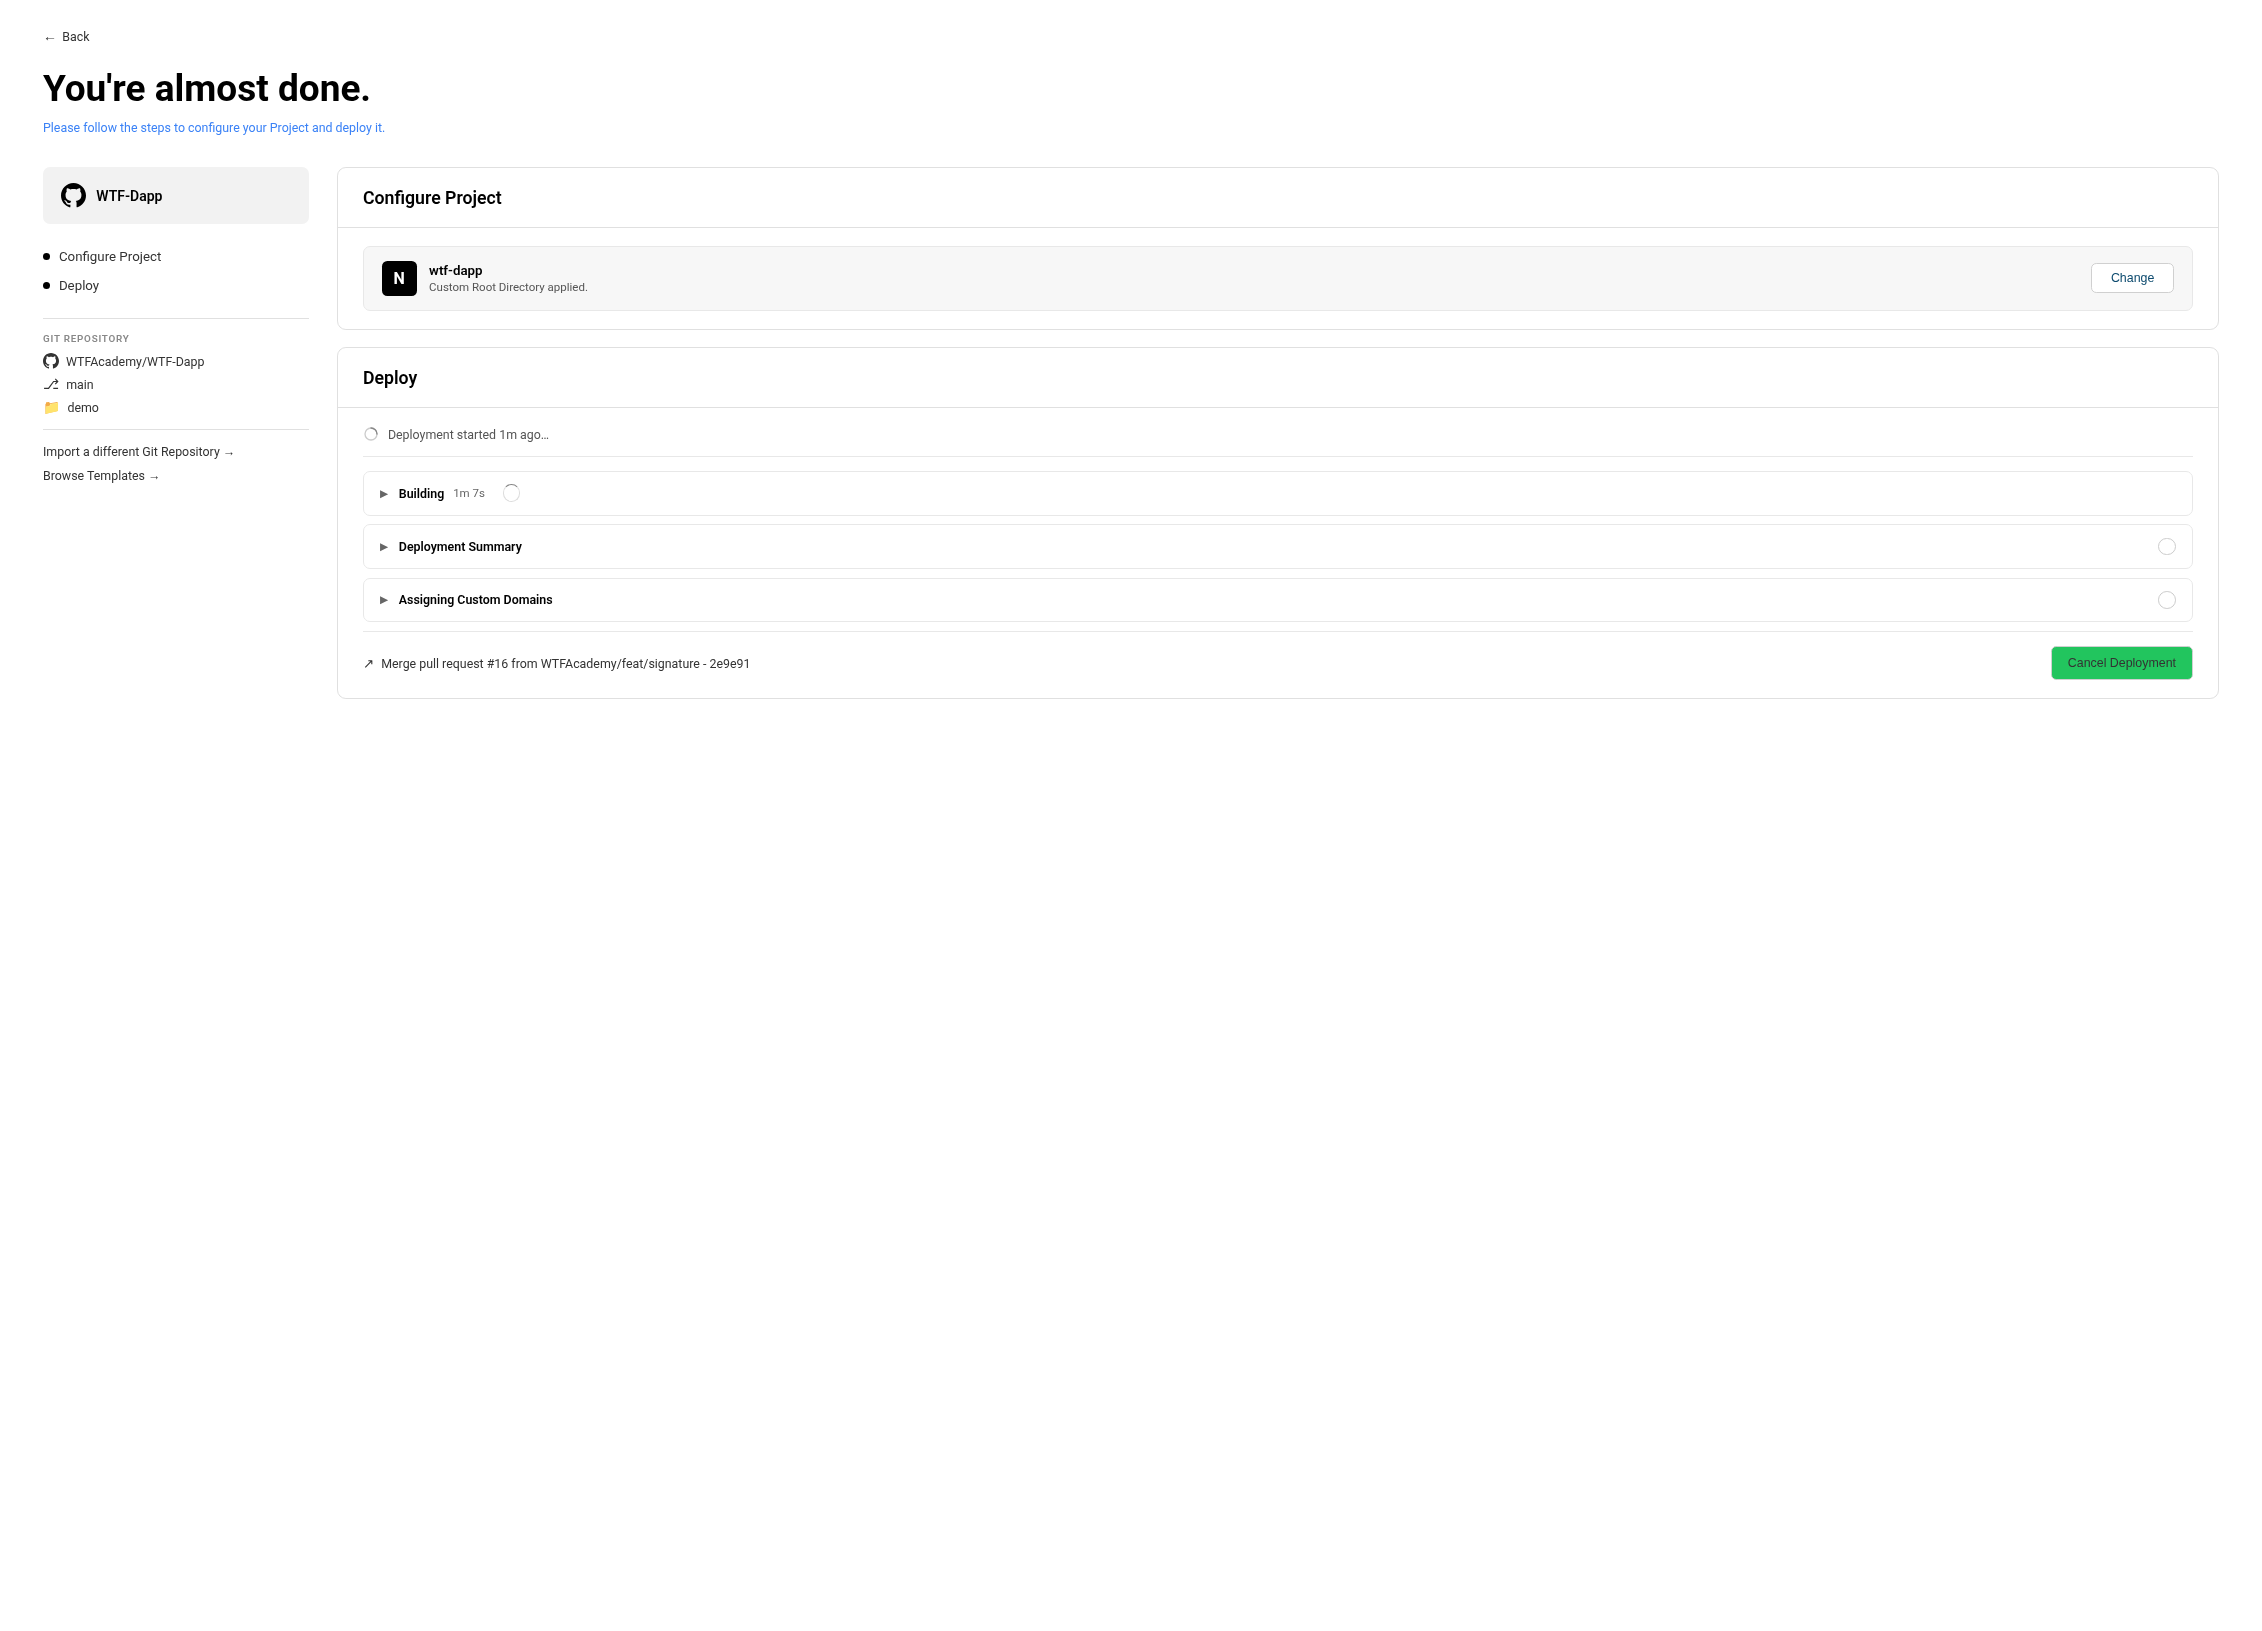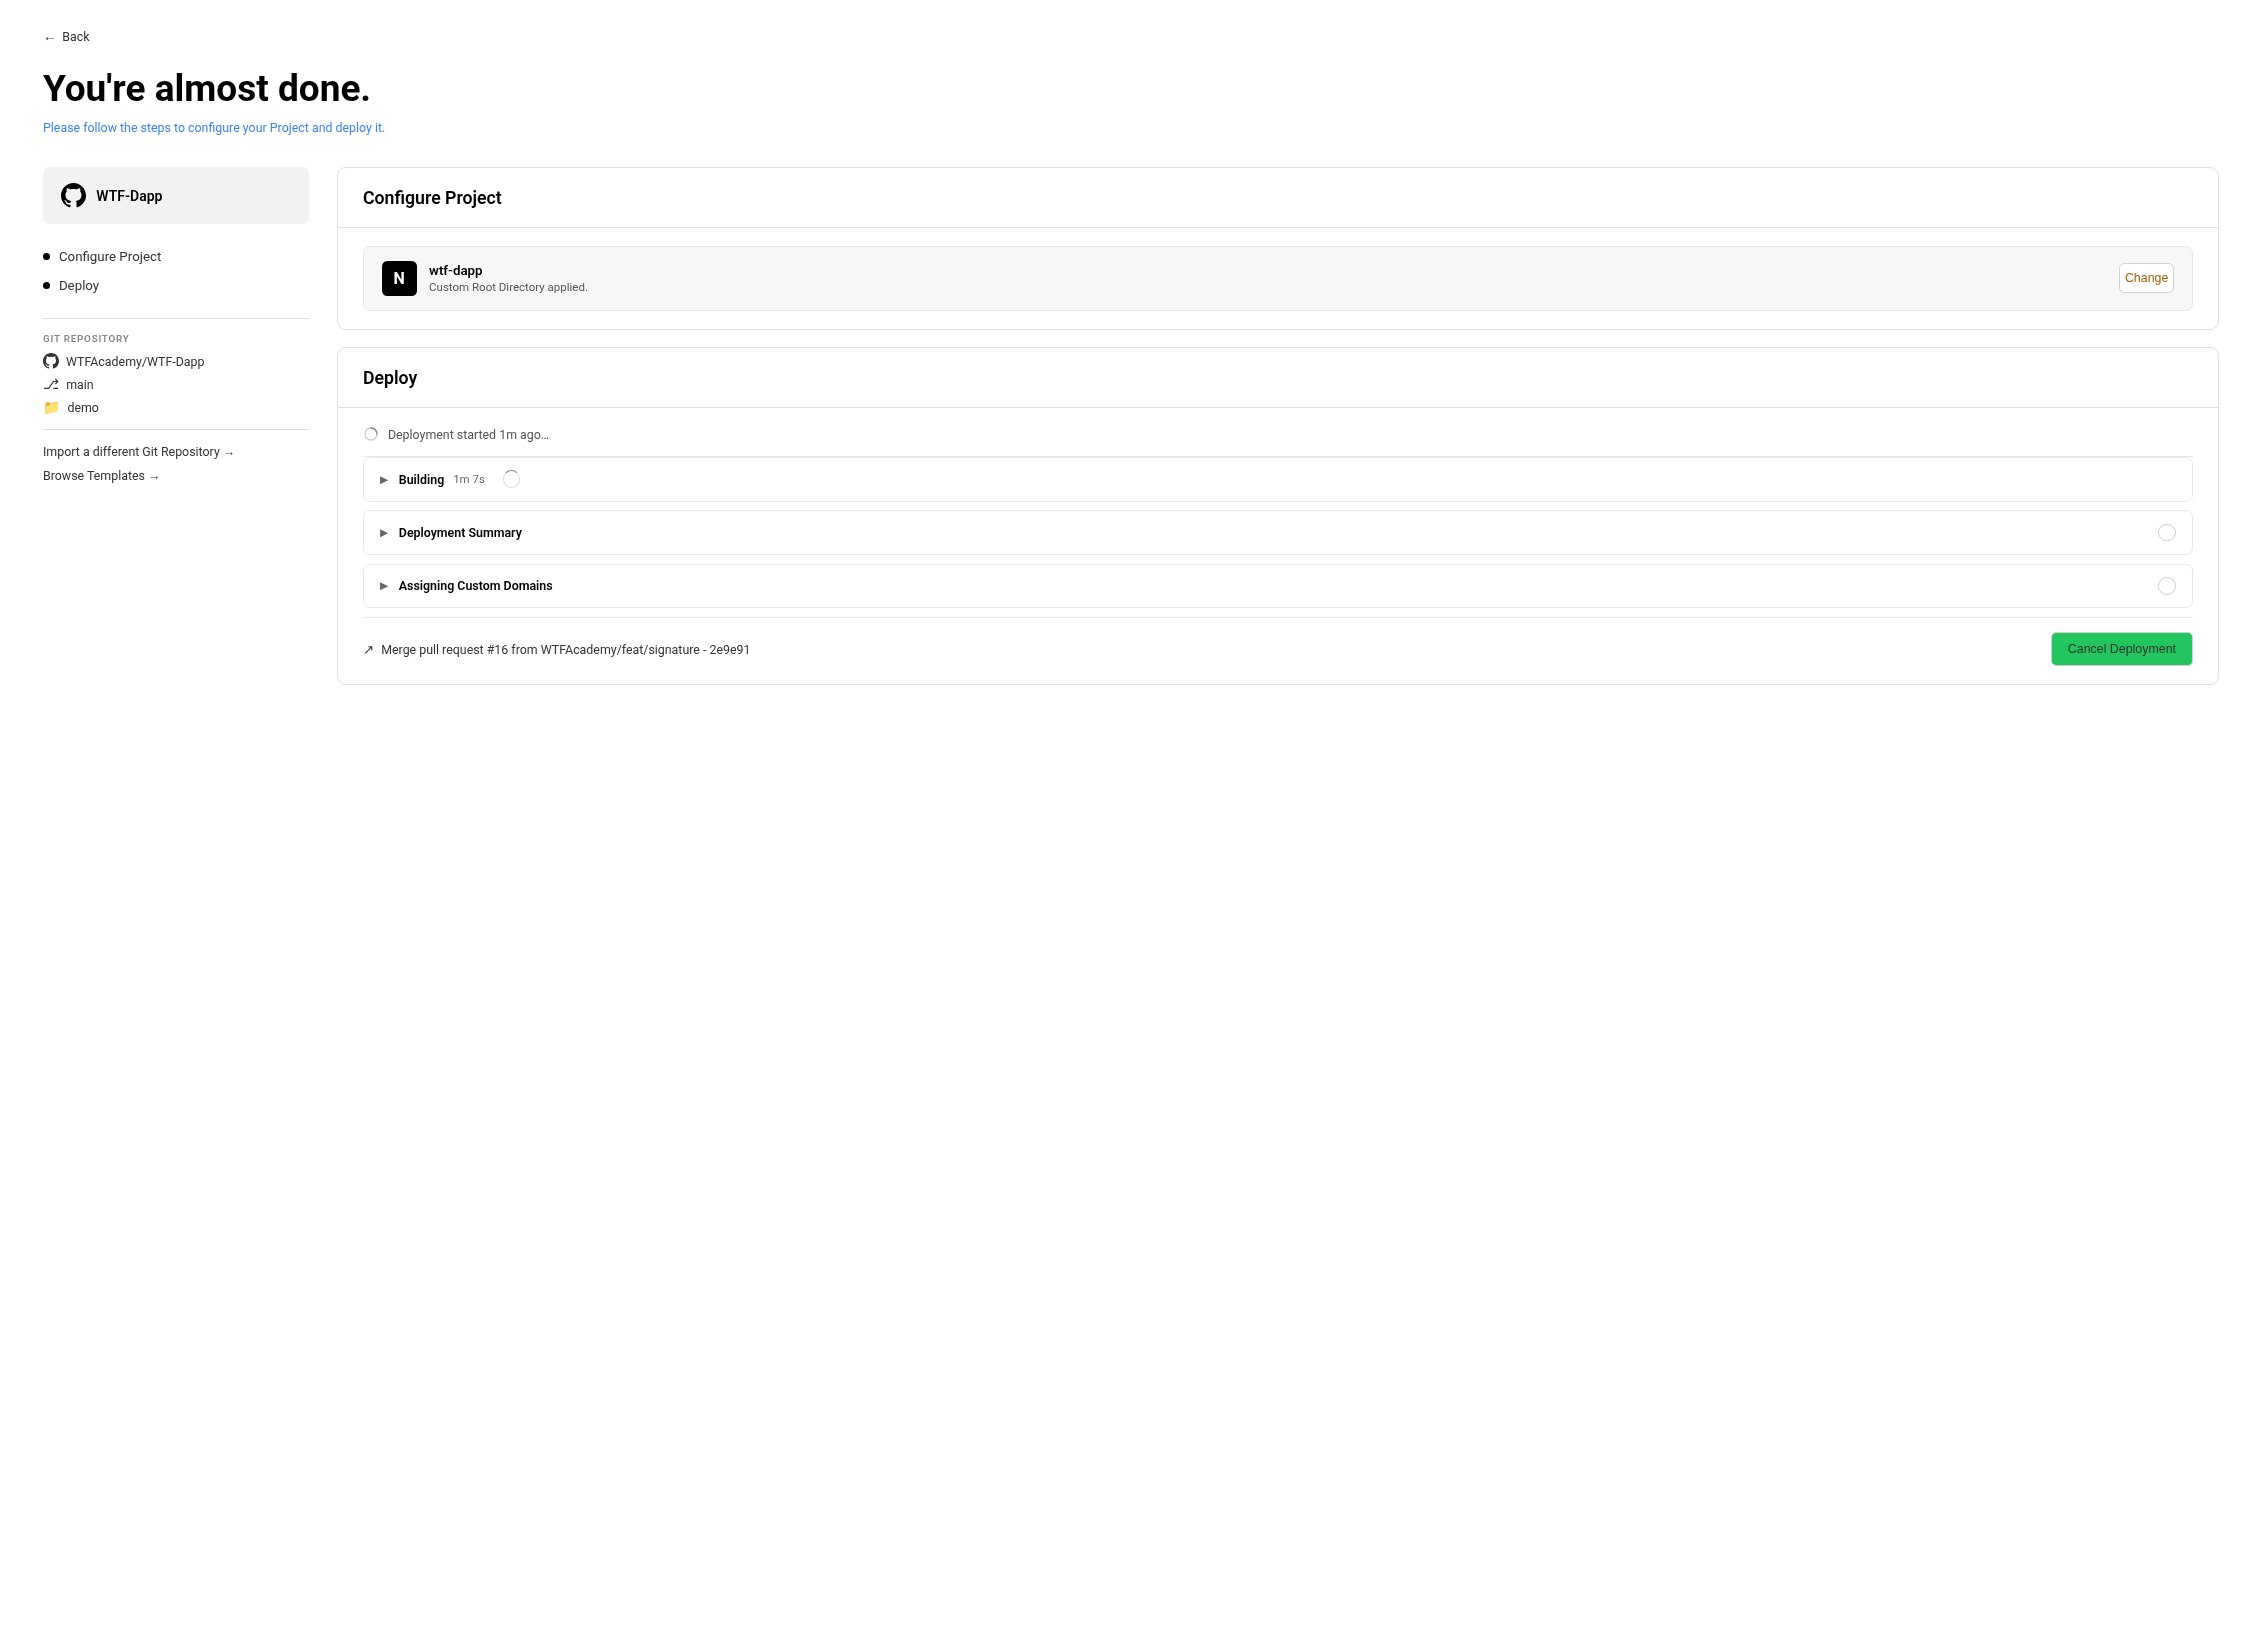--- a/index.html
+++ b/index.html
@@ -176,32 +176,33 @@
       margin-bottom: 1.8px;
     }
     .project-sub {
       font-size: 11.5px;
       color: #555;
     }
     .change-btn {
       background: #fff;
       border: 0.9px solid #d0d0d0;
       border-radius: 5.3px;
-      padding: 7px 5px;
+      padding: 7px 19px;
       font-size: 12.4px;
       cursor: pointer;
-      color: #a16207;
+      color: #0c4a6e;
     }
     
     .deploy-status {
       display: flex;
       align-items: center;
       gap: 8.9px;
       font-size: 12.4px;
       color: #555;
+      margin-bottom: 14px;
       padding-bottom: 14px;
       border-bottom: 0.9px solid #e8e8e8;
     }
     .spinner-icon {
       display: inline-block;
       width: 16px;
       height: 16px;
     }
     .build-item {
       border: 0.9px solid #e8e8e8;

